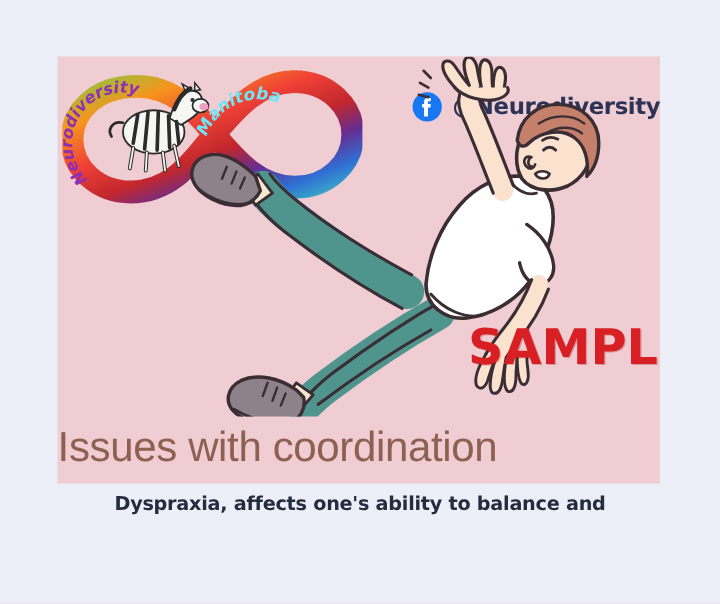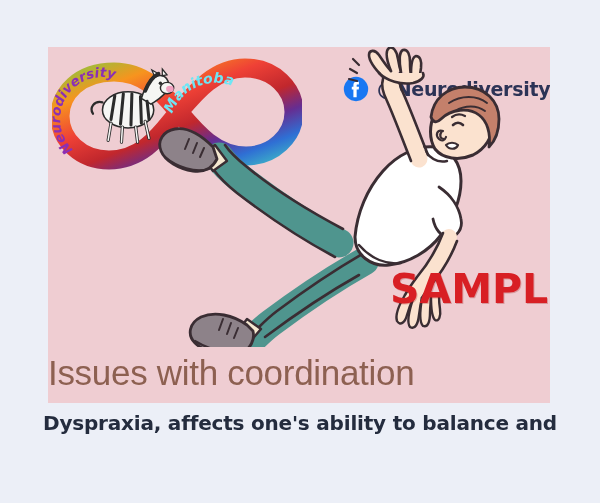--- a/index.html
+++ b/index.html
@@ -104,21 +104,21 @@
   #headline .l2 { display: block; }
 
   
   #caption {
     position: absolute;
     left: 18px;
     top: 409px;
     width: 564px;
     text-align: center;
     font-family: "DejaVu Sans", sans-serif;
-    font-size: 20px;
+    font-size: 16px;
     font-weight: 700;
     line-height: 1.42;
     color: #242c3e;
     letter-spacing: -0.2px;
   }
   #caption .c2 { display: block; }
 </style>
 </head>
 <body>
 

